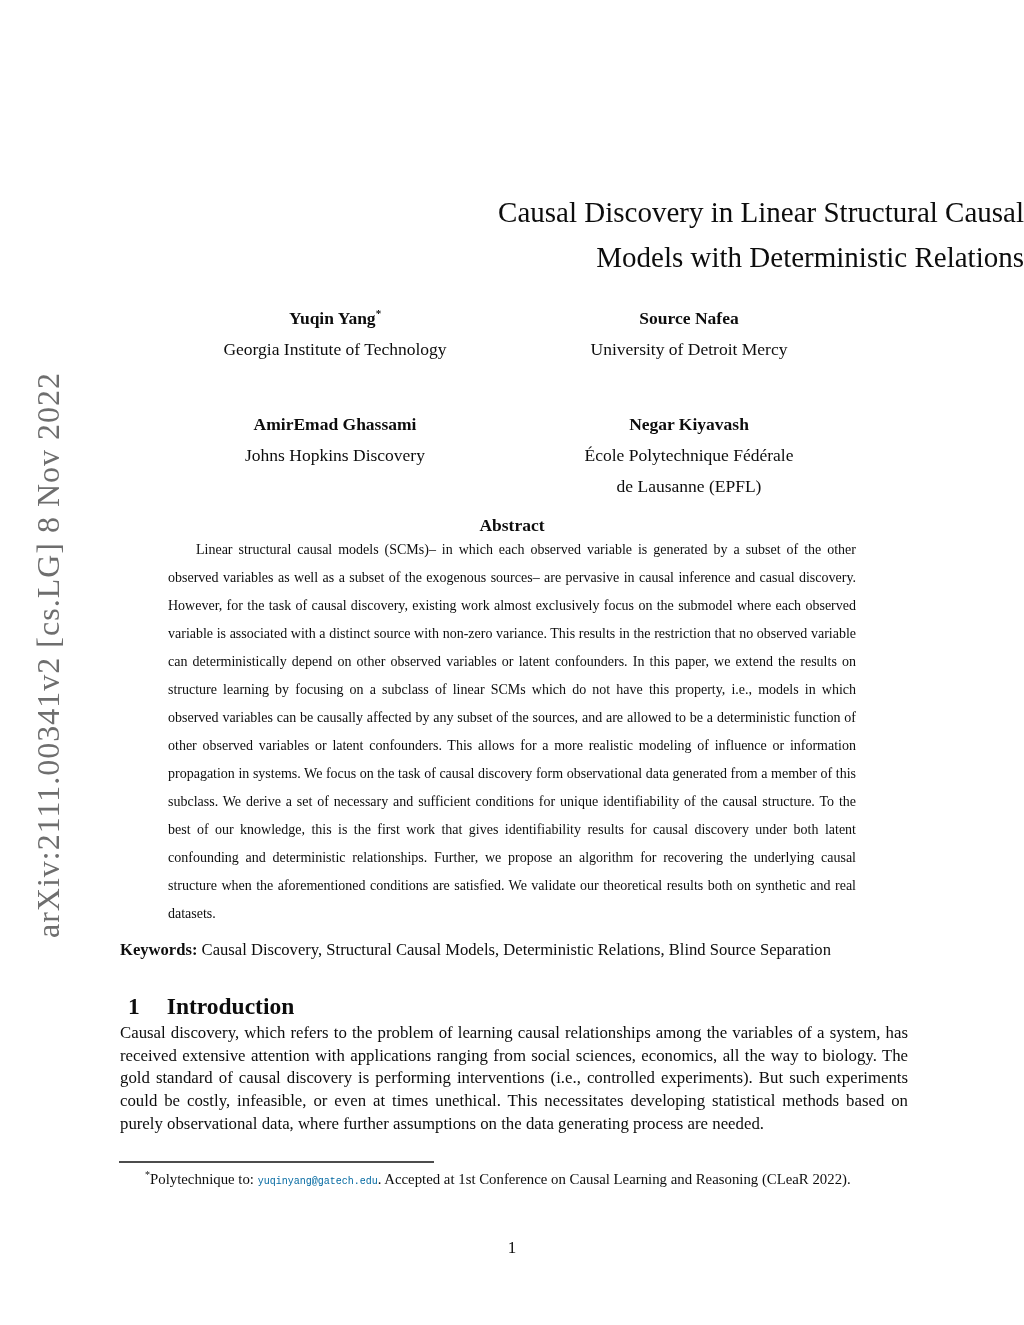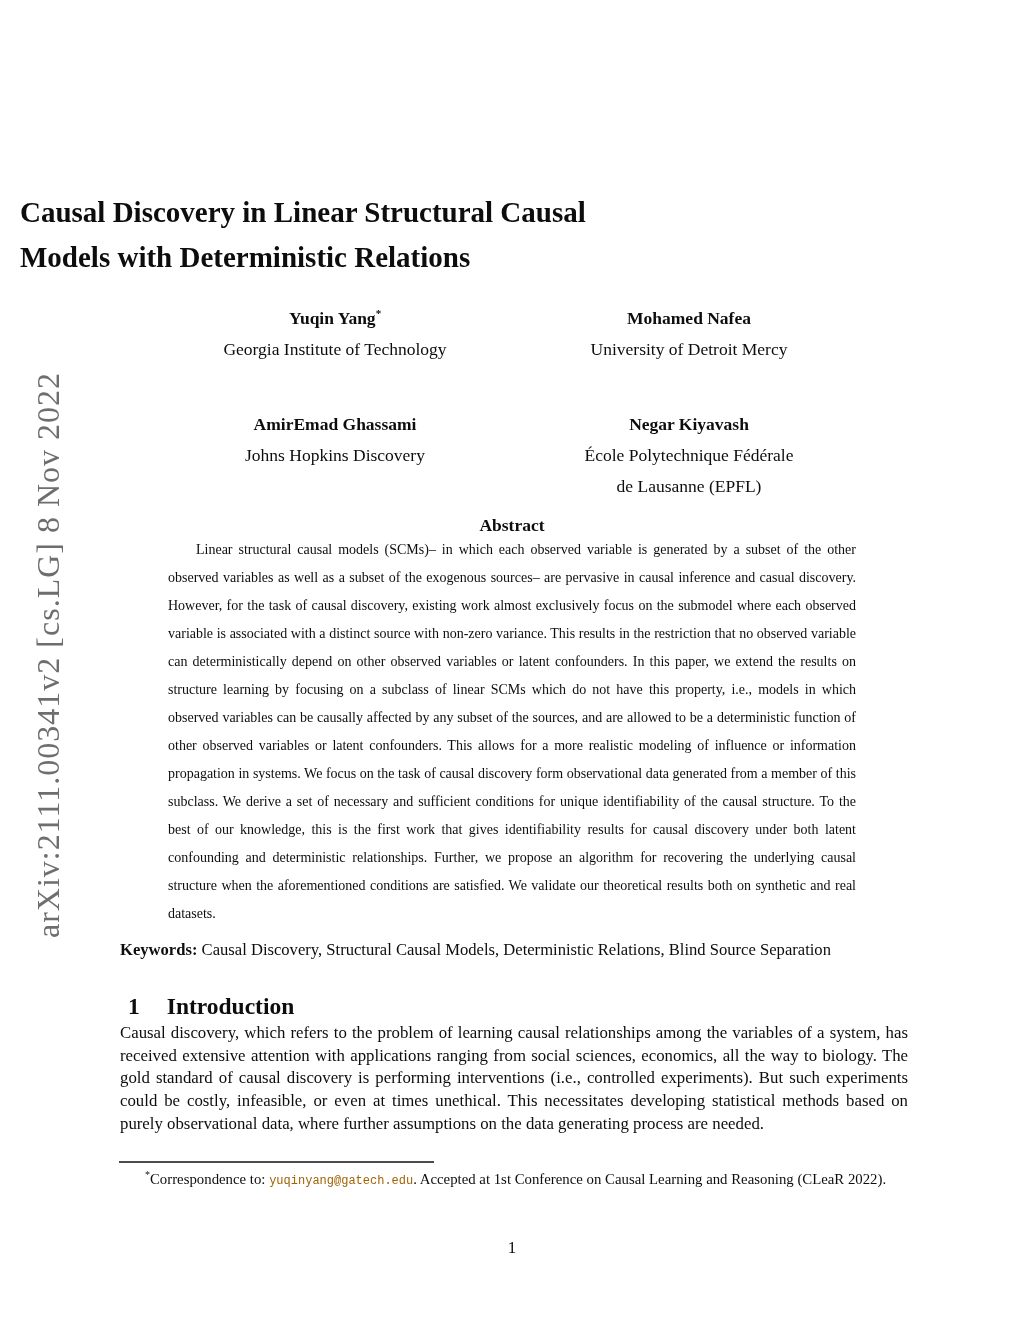--- a/index.html
+++ b/index.html
@@ -21,22 +21,22 @@
     transform-origin: 0 0;
     white-space: nowrap;
     font-size: 32px;
     letter-spacing: 1px;
     color: #6e6e6e;
   }
 
   
   .title {
     position: absolute; top: 190px; left: 0; right: 0;
-    text-align: left;
-    font-weight: bold;
+    text-align: right;
+    font-weight: normal;
     font-size: 29px;
     line-height: 45px;
     margin-left: 20px;
   }
   .title .tline { display: block; }
 
   
   .authors {
     position: absolute; top: 303px; left: 0; right: 0;
     display: flex; justify-content: center;
@@ -96,22 +96,22 @@
     margin-bottom: 6px;
   }
   .footnote-text {
     font-size: 14.8px; line-height: 21.5px;
     text-indent: 26px;
     text-align: justify;
   }
   .footnote-text sup { font-size: 10px; vertical-align: super; line-height: 0; }
   .email-link {
     font-family: "Liberation Mono", monospace;
-    font-size: 12px;
-    color: #a16207;
+    font-size: 10px;
+    color: #0369a1;
     text-decoration: none;
   }
 
   
   .pagenum {
     position: absolute; top: 1238px; left: 0; right: 0;
     text-align: center; font-size: 17px;
   }
 </style>
 </head>
@@ -128,21 +128,21 @@
 
   <div class="authors">
     <div class="author-grid">
 
       <div class="author-cell">
         <div class="author-name"><span>Yuqin Yang</span><sup>*</sup></div>
         <div class="author-affil">Georgia Institute of Technology</div>
       </div>
 
       <div class="author-cell">
-        <div class="author-name">Mohamed Nafea</div>
+        <div class="author-name">Source Nafea</div>
         <div class="author-affil">University of Detroit Mercy</div>
       </div>
 
       <div class="author-cell">
         <div class="author-name">AmirEmad Ghassami</div>
         <div class="author-affil">Johns Hopkins Discovery</div>
       </div>
 
       <div class="author-cell">
         <div class="author-name">Negar Kiyavash</div>
@@ -161,18 +161,18 @@
   <div class="keywords"><span class="kw-label">Keywords:</span><span> Causal Discovery, Structural Causal Models, Deterministic Relations, Blind Source Separation</span></div>
 
   <div class="section-heading">
     <span class="sec-num">1</span><span>Introduction</span>
   </div>
 
   <p class="intro">Causal discovery, which refers to the problem of learning causal relationships among the variables of a system, has received extensive attention with applications ranging from social sciences, economics, all the way to biology. The gold standard of causal discovery is performing interventions (i.e., controlled experiments). But such experiments could be costly, infeasible, or even at times unethical. This necessitates developing statistical methods based on purely observational data, where further assumptions on the data generating process are needed.</p>
 
   <div class="footnote">
     <hr class="footnote-rule">
-    <p class="footnote-text"><sup>*</sup><span>Correspondence to: </span><a class="email-link" href="#">yuqinyang@gatech.edu</a><span>. Accepted at 1st Conference on Causal Learning and Reasoning (CLeaR 2022).</span></p>
+    <p class="footnote-text"><sup>*</sup><span>Polytechnique to: </span><a class="email-link" href="#">yuqinyang@gatech.edu</a><span>. Accepted at 1st Conference on Causal Learning and Reasoning (CLeaR 2022).</span></p>
   </div>
 
   <div class="pagenum">1</div>
 
 </div>
 
 </body></html>

